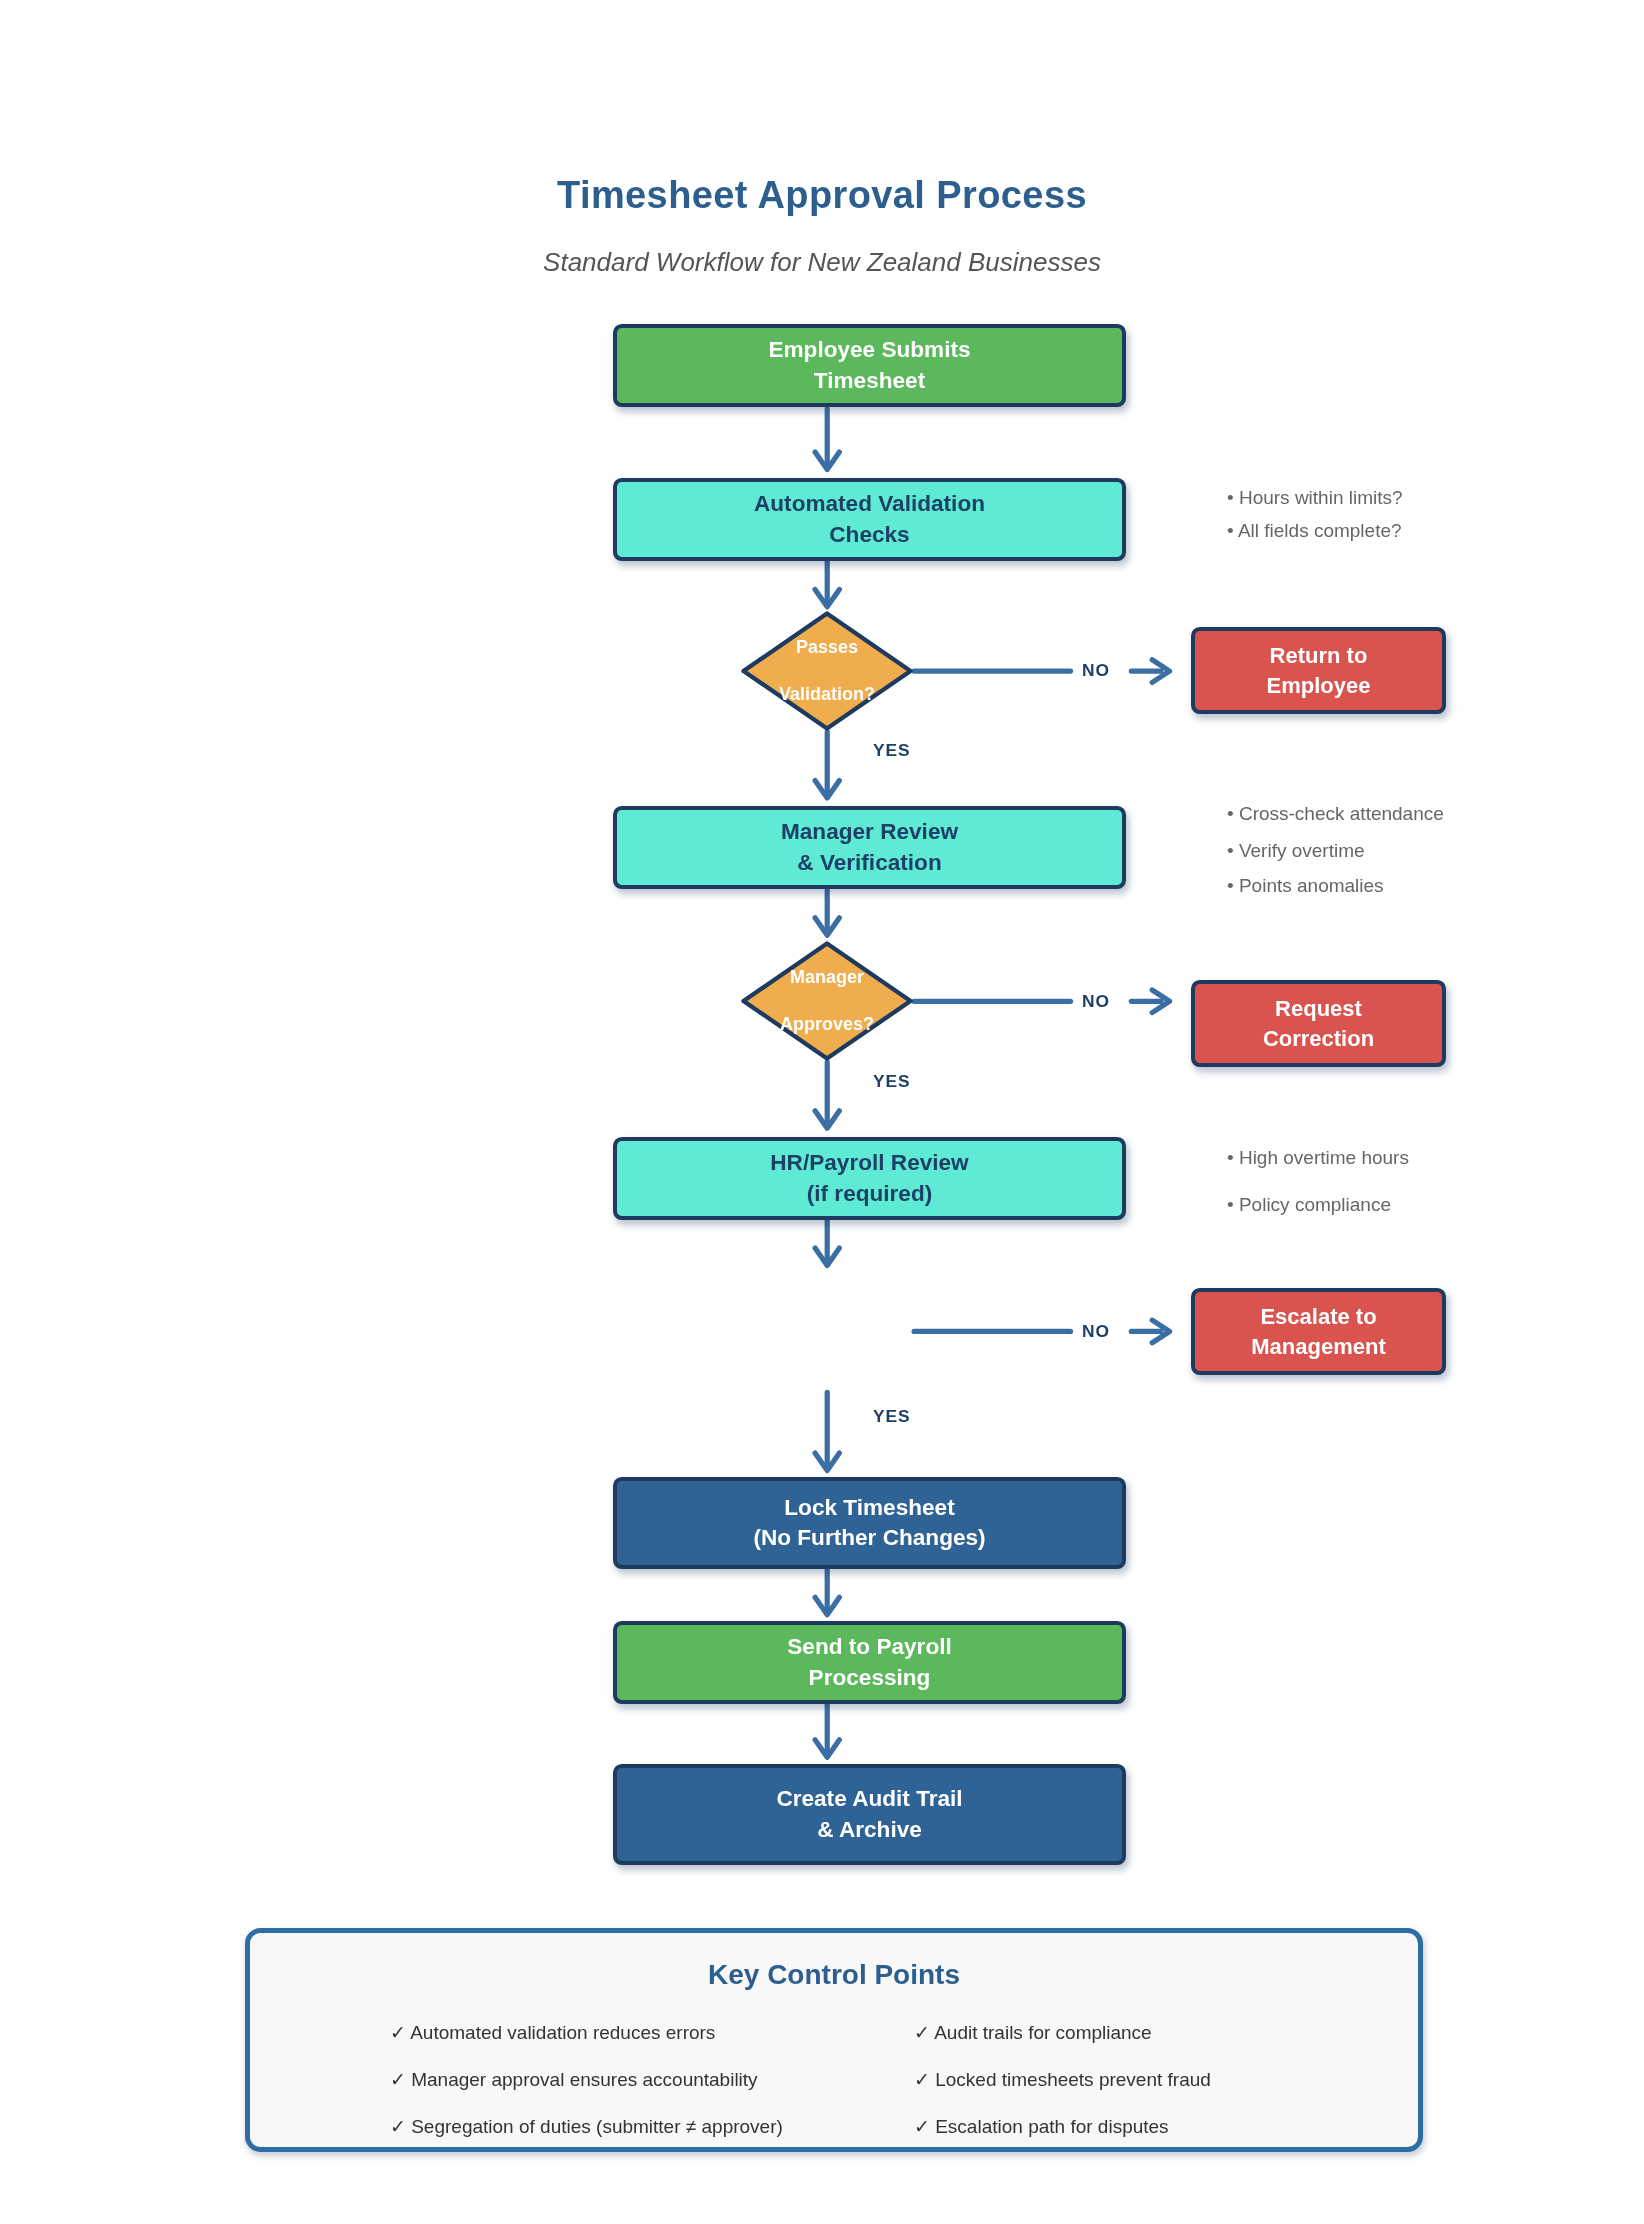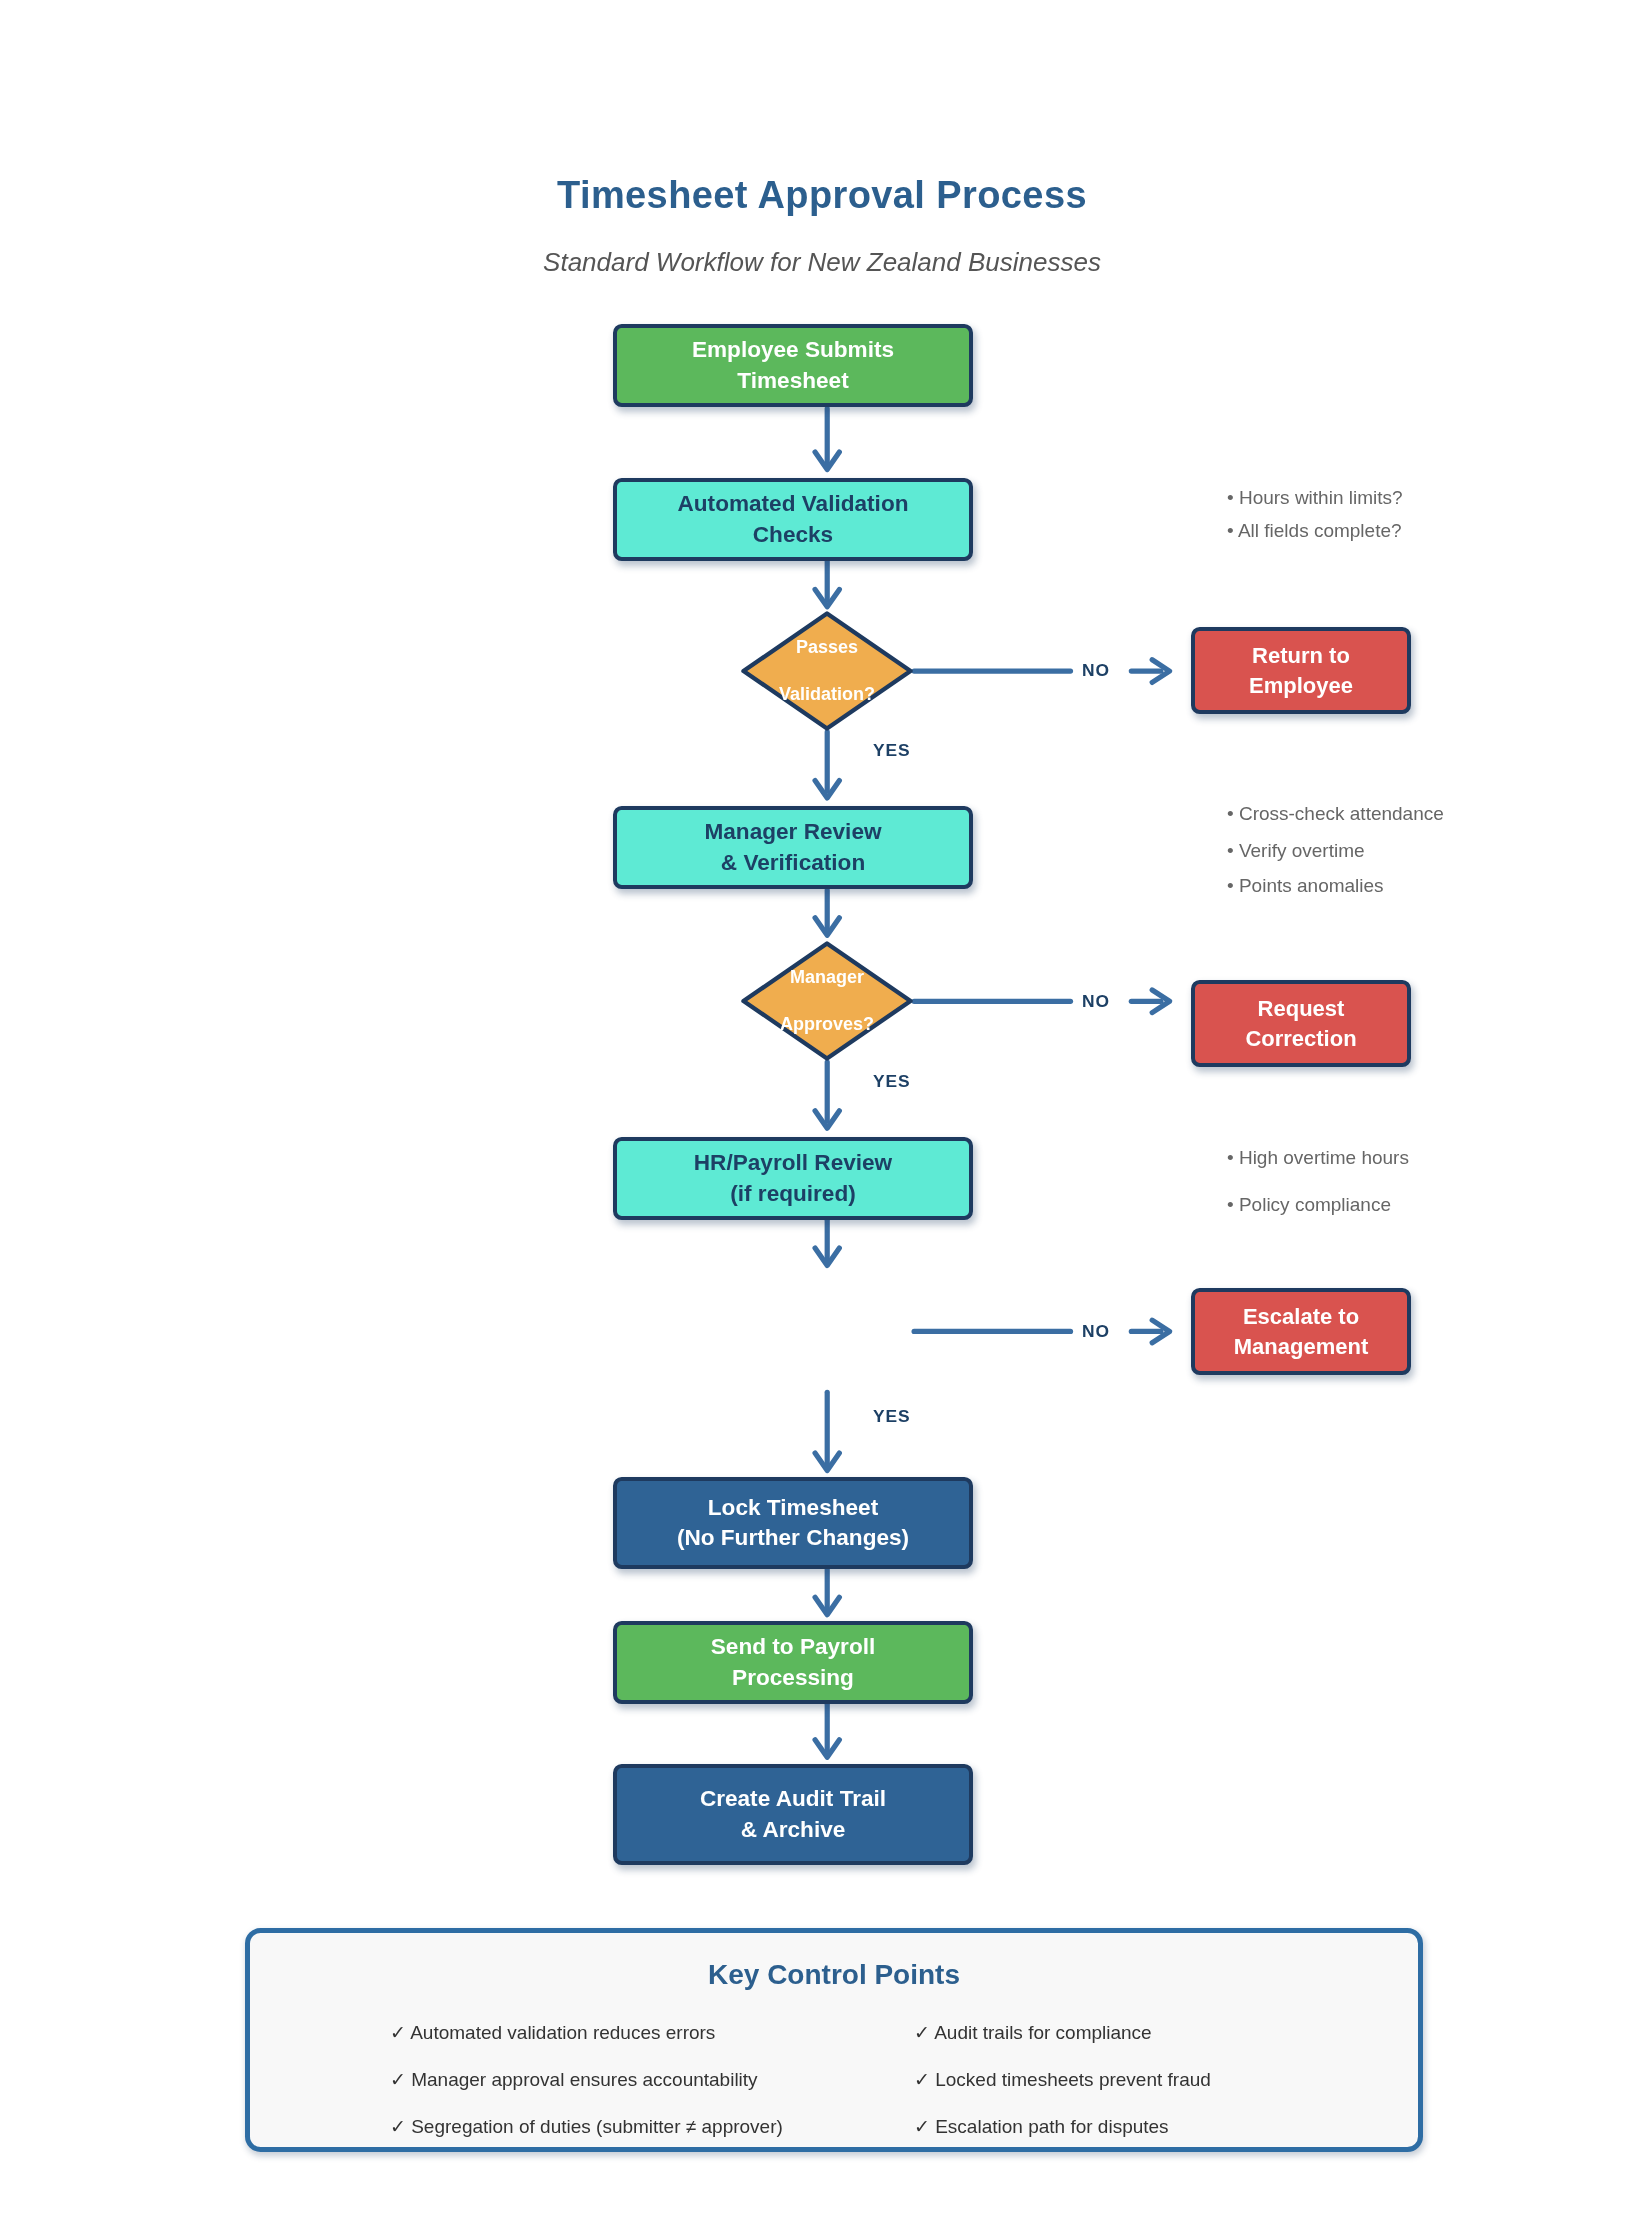--- a/index.html
+++ b/index.html
@@ -24,23 +24,23 @@
     position:absolute; display:flex; align-items:center; justify-content:center;
     text-align:center; border:4.3px solid #1e3a5f; border-radius:8.7px;
     font-weight:bold; font-size:22.6px; line-height:1.35;
     box-shadow:2.6px 4.3px 7px rgba(30,58,95,0.30); box-sizing:border-box;
   }
   .green    { background:#5cb85c; color:#ffffff; }
   .blue     { background:#5eead4; color:#1d4065; }
   .darkblue { background:#2f6395; color:#ffffff; }
   .red      { background:#d9534f; color:#ffffff; }
 
-  .proc { left:613px; width:360px; }
-
-  .rednode { left:1191px; width:220px; height:87px; font-size:22px; }
+  .proc { left:613px; width:513px; }
+
+  .rednode { left:1191px; width:255px; height:87px; font-size:22px; }
 
   .diamond { position:absolute; left:740px; width:174px; height:122px; }
   .diamond svg { position:absolute; top:0; left:0; }
   .dlabel {
     position:absolute; top:0; left:0; width:174px; height:122px;
     display:flex; align-items:center; justify-content:center; text-align:center;
     color:#ffffff; font-weight:bold; font-size:18px; line-height:2.6;
   }
 
   .edge-label {

